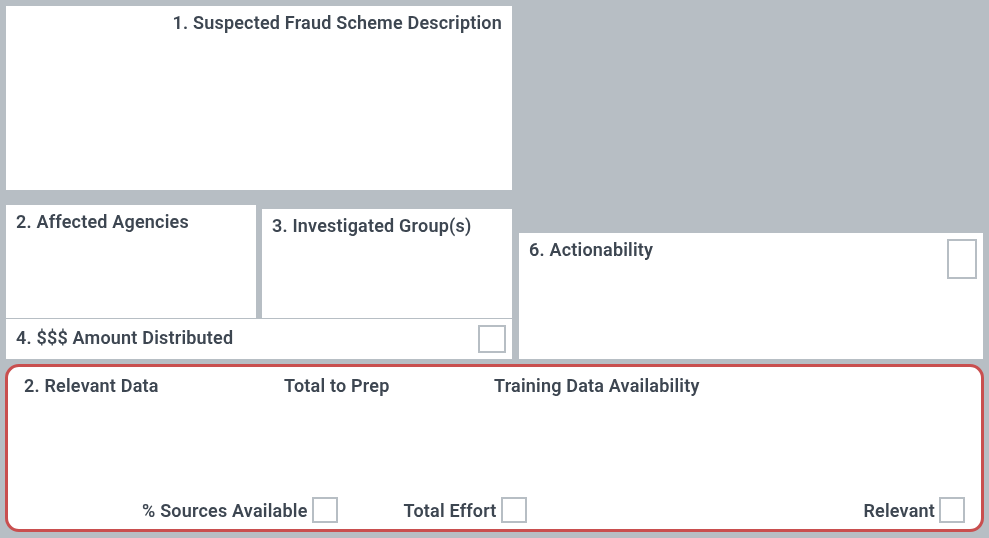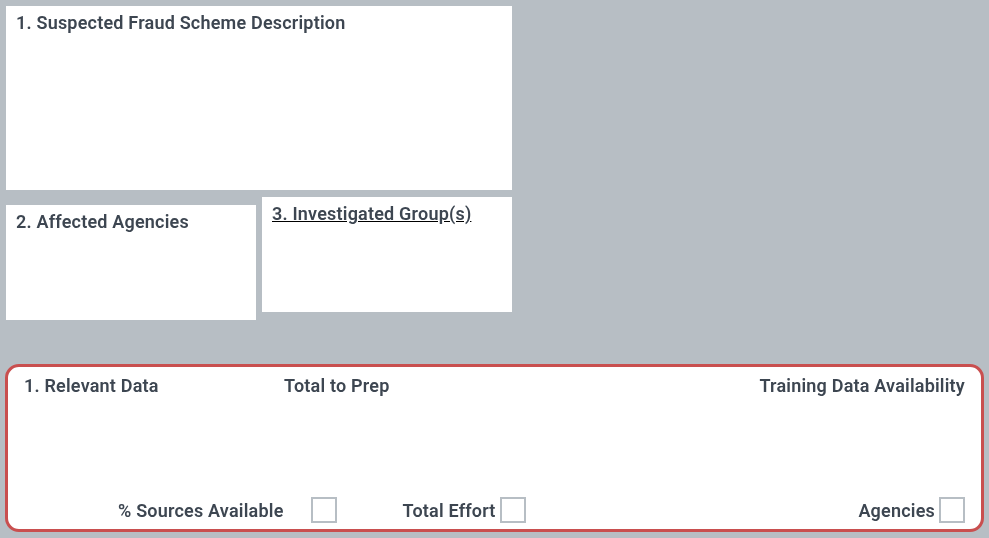--- a/index.html
+++ b/index.html
@@ -70,51 +70,59 @@
   .sec7-bottom .grp {
     display: flex;
     align-items: center;
   }
 </style>
 </head>
 <body>
 
 <div class="canvas">
 
-  <div class="cell" style="left:5px; top:5px; width:508px; height:186px;">
+  <div class="cell" style="left:5px; top:5px; width:508px; height:186px;text-align:right;">
     <div class="label">1. Suspected Fraud Scheme Description</div>
   </div>
 
   <div class="cell" style="left:5px; top:204px; width:252px; height:117px;">
     <div class="label">2. Affected Agencies</div>
   </div>
 
-  <div class="cell" style="left:261px; top:196px; width:252px; height:117px;text-decoration:underline;">
+  <div class="cell" style="left:261px; top:208px; width:252px; height:117px;">
     <div class="label">3. Investigated Group(s)</div>
   </div>
 
+  <div class="cell" style="left:5px; top:318px; width:508px; height:42px; padding-top:8px;">
+    <div class="label">4. $$$ Amount Distributed</div>
+    <div class="small-box" style="right:6px; top:6px;"></div>
+  </div>
 
 
+  <div class="cell" style="left:518px; top:232px; width:466px; height:128px;">
+    <div class="label">6. Actionability</div>
+    <div class="small-box" style="right:6px; top:6px; width:30px; height:40px;"></div>
+  </div>
 
   <div class="sec7" style="left:5px; top:364px; width:979px; height:168px;">
     <div class="sec7-row">
-      <div class="label" style="width:260px;">1. Relevant Data</div>
+      <div class="label" style="width:260px;">2. Relevant Data</div>
       <div class="label" style="width:210px;">Total to Prep</div>
-      <div class="label" style="flex:1; text-align:right;">Training Data Availability</div>
+      <div class="label" style="flex:1; ">Training Data Availability</div>
     </div>
 
     <div class="sec7-bottom">
-      <div class="grp" style="margin-left:94px;gap:23px;">
+      <div class="grp" style="margin-left:118px;">
         <span class="label">% Sources Available</span>
         <span class="small-box-inner"></span>
       </div>
       <div class="grp" style="margin-left:66px;">
         <span class="label">Total Effort</span>
         <span class="small-box-inner"></span>
       </div>
       <div class="grp" style="margin-left:auto;">
-        <span class="label">Agencies</span>
+        <span class="label">Relevant</span>
         <span class="small-box-inner"></span>
       </div>
     </div>
   </div>
 
 </div>
 
 </body></html>

